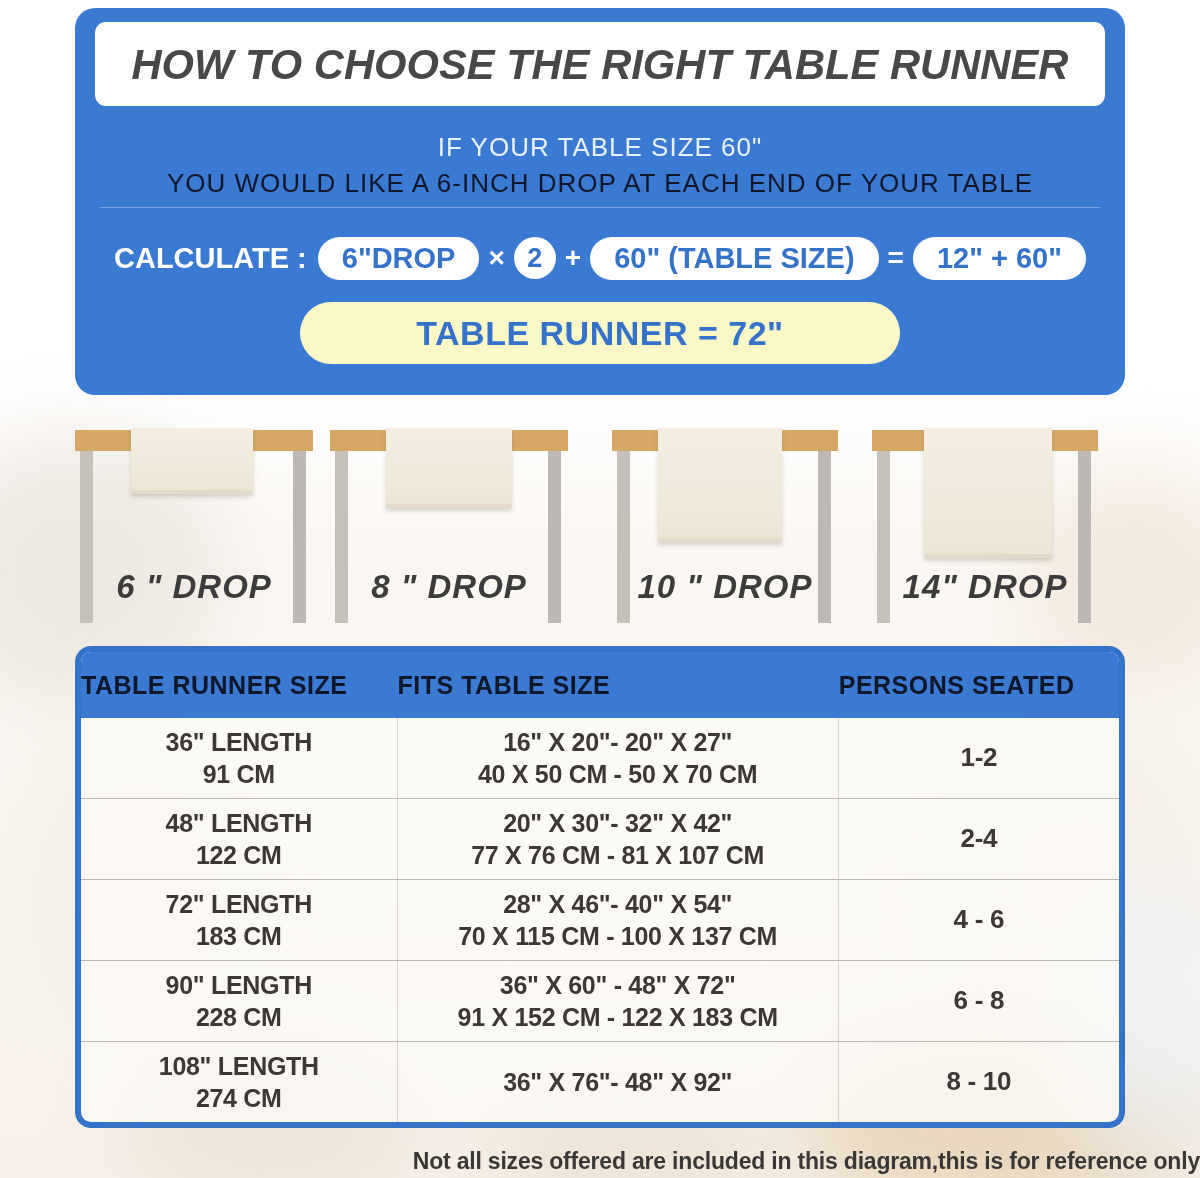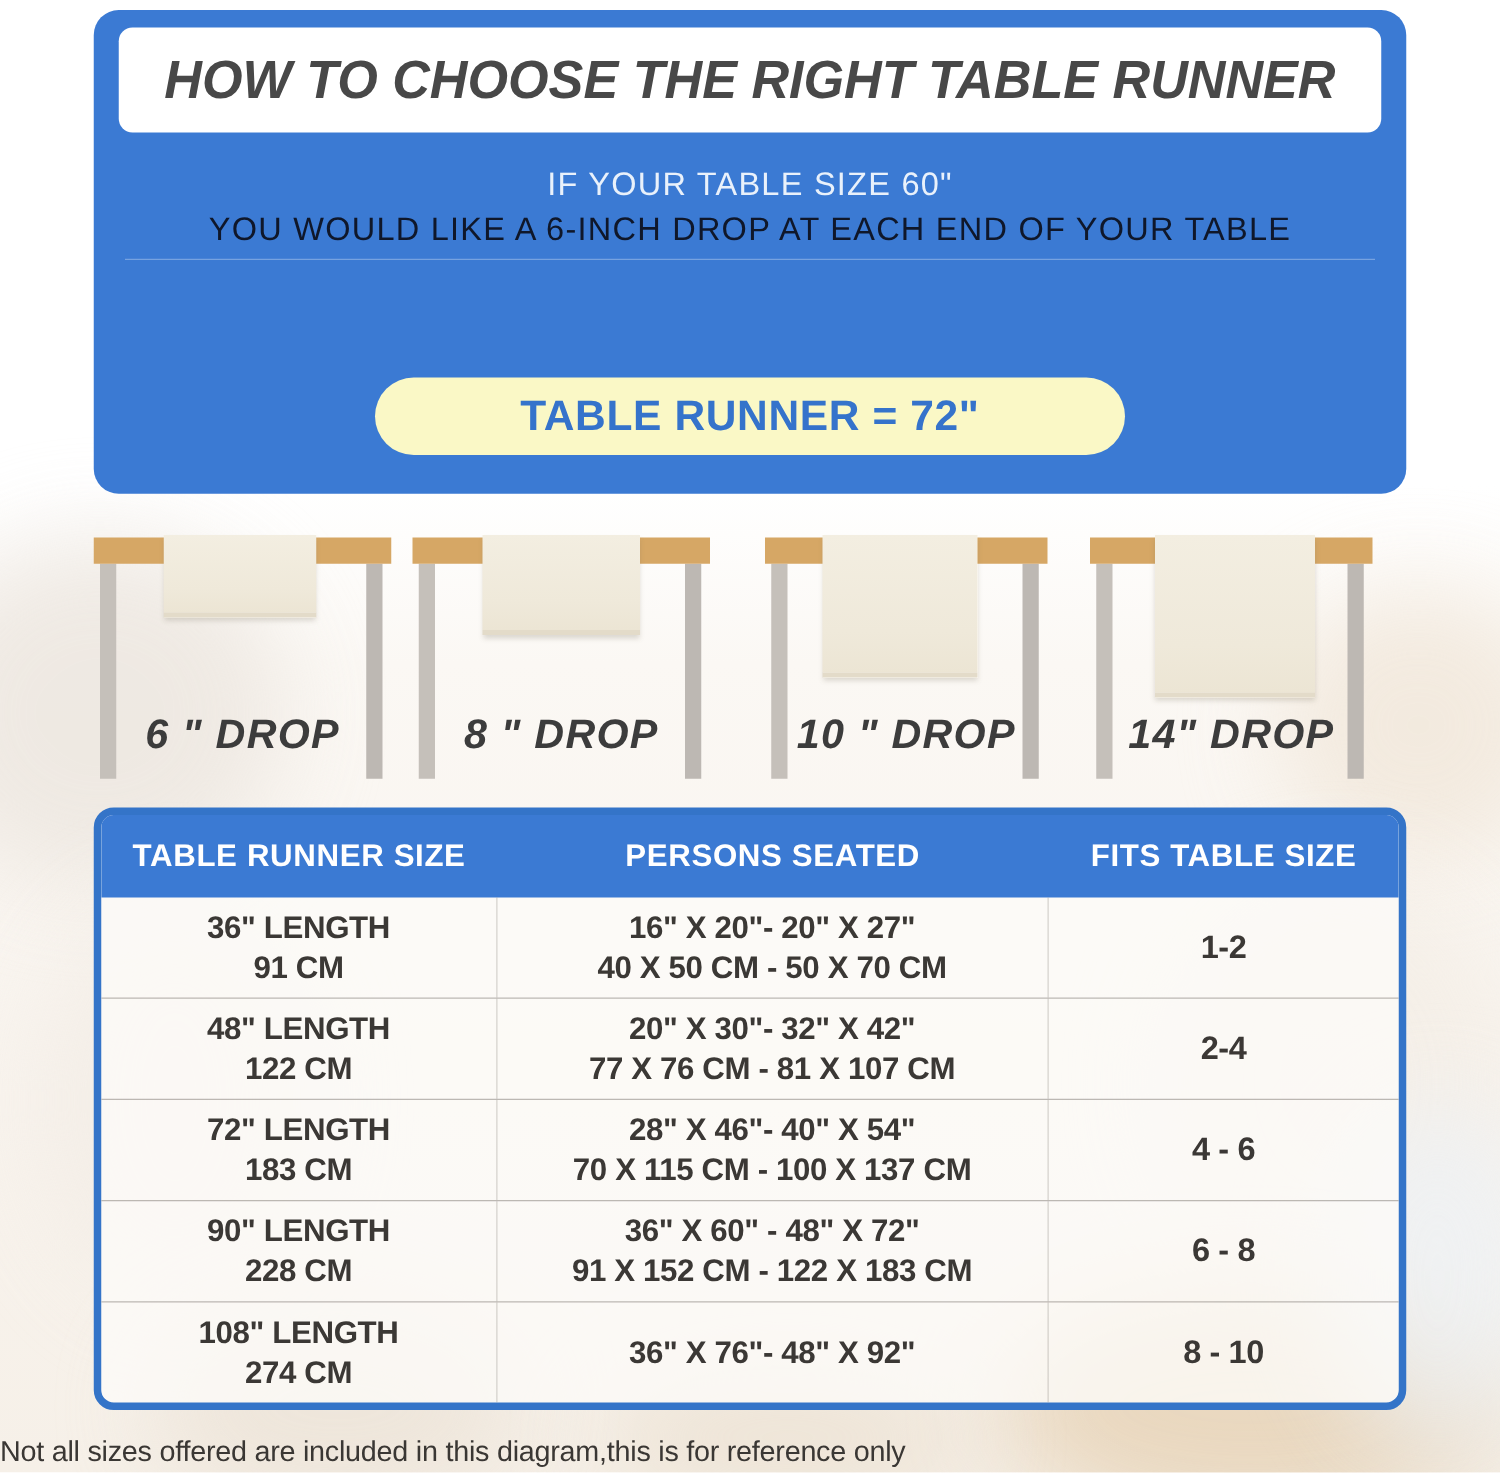--- a/index.html
+++ b/index.html
@@ -70,32 +70,32 @@
   .i4 .runner { left:52px;  width:128px; height:130px; }
   .drop-label { position:absolute; left:0; top:138px; width:100%; text-align:center;
     font-size:33px; font-weight:800; font-style:italic; color:#3c3c3c; letter-spacing:1px; }
 
   
   .size-table { position:absolute; left:75px; top:646px; width:1050px; height:482px;
     border:6px solid #3474c8; border-radius:16px; overflow:hidden; z-index:2;
     background:rgba(253,251,248,.78); }
   .st-header { height:66px; background:#3b7ad3; display:grid;
     grid-template-columns:30.5% 42.5% 27%; align-items:center; }
-  .st-header .hcell { text-align:center; color:#ffffff; font-size:25px; font-weight:800; letter-spacing:.5px; }
+  .st-header .hcell { text-align:left; color:#0f172a; font-size:25px; font-weight:800; letter-spacing:.5px; }
   .st-body { height:404px; display:flex; flex-direction:column; }
   .st-row { flex:1; display:grid; grid-template-columns:30.5% 42.5% 27%;
     border-bottom:1px solid rgba(110,104,98,.45); }
   .st-row:last-child { border-bottom:none; }
   .cell { display:flex; flex-direction:column; align-items:center; justify-content:center;
     color:#3b3835; font-size:25px; font-weight:700; line-height:1.3; letter-spacing:-0.3px; }
   .cell.c1, .cell.c2 { border-right:1px solid rgba(140,134,128,.35); }
   .cell.c3 { font-size:26px; }
 
-  .footer-note { position:absolute; left:0; top:1148px; width:100%; text-align:left;
-    color:#3a3734; font-size:23px; font-weight:400; z-index:2; letter-spacing:-0.2px; }
+  .footer-note { position:absolute; left:0; top:1148px; width:100%; text-align:right;
+    color:#3a3734; font-size:23px; font-weight:700; z-index:2; letter-spacing:-0.2px; }
 </style>
 </head>
 <body>
 
 <div class="stage">
 
   <div class="blob b1"></div>
   <div class="blob b2"></div>
   <div class="blob b3"></div>
   <div class="blob b4"></div>
@@ -105,20 +105,30 @@
   <div class="blob b8"></div>
 
   <div class="top-panel">
     <div class="title-banner">
       <h1>HOW TO CHOOSE THE RIGHT TABLE RUNNER</h1>
     </div>
     <div class="sub1">IF YOUR TABLE SIZE 60"</div>
     <div class="sub2">YOU WOULD LIKE A 6-INCH DROP AT EACH END OF YOUR TABLE</div>
     <div class="hdr-divider"></div>
 
+    <div class="calc-row">
+      <span class="calc-label">CALCULATE :</span>
+      <span class="pill">6"DROP</span>
+      <span class="op">×</span>
+      <span class="circle2">2</span>
+      <span class="op">+</span>
+      <span class="pill">60"  (TABLE SIZE)</span>
+      <span class="op">=</span>
+      <span class="pill">12" + 60"</span>
+    </div>
 
     <div class="result-pill">TABLE RUNNER = 72"</div>
   </div>
 
   <div class="illus i1">
     <div class="leg left"></div>
     <div class="leg right"></div>
     <div class="tabletop"></div>
     <div class="runner"></div>
     <div class="drop-label">6 " DROP</div>
@@ -141,22 +151,22 @@
     <div class="leg left"></div>
     <div class="leg right"></div>
     <div class="tabletop"></div>
     <div class="runner"></div>
     <div class="drop-label">14" DROP</div>
   </div>
 
   <div class="size-table">
     <div class="st-header">
       <div class="hcell">TABLE RUNNER SIZE</div>
+      <div class="hcell">FITS TABLE SIZE</div>
       <div class="hcell">PERSONS SEATED</div>
-      <div class="hcell">FITS TABLE SIZE</div>
     </div>
     <div class="st-body">
 
       <div class="st-row">
         <div class="cell c1">
           <span>36" LENGTH</span>
           <span>91 CM</span>
         </div>
         <div class="cell c2">
           <span>16" X 20"- 20" X 27"</span>

